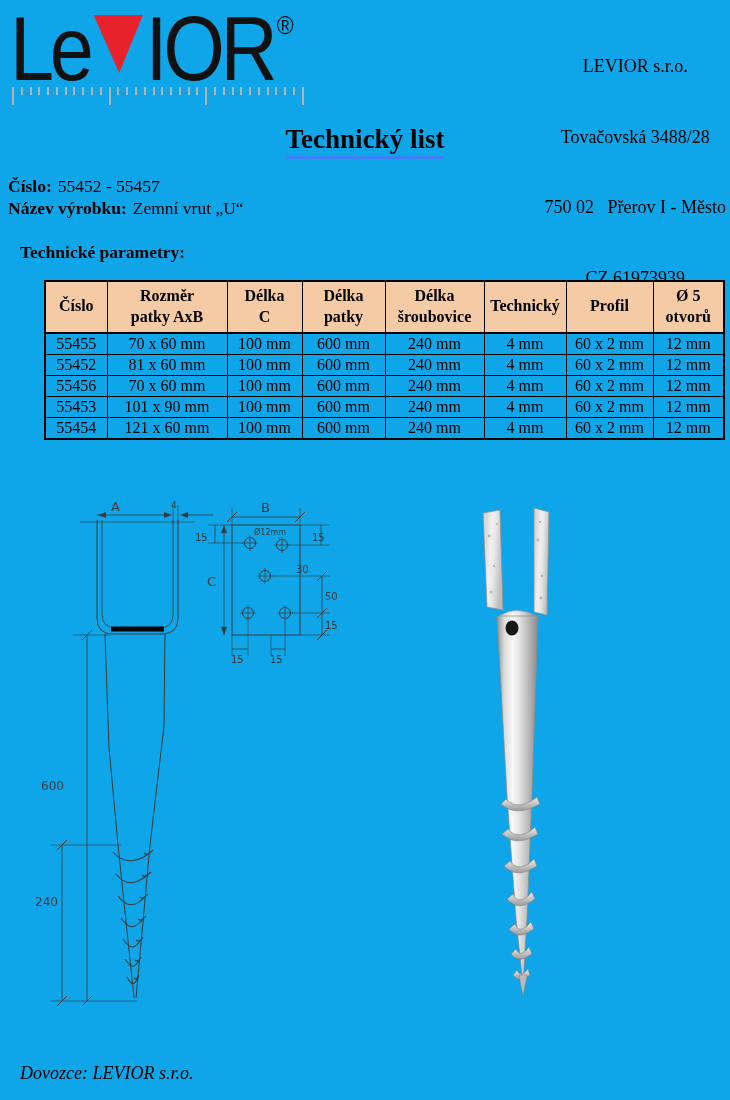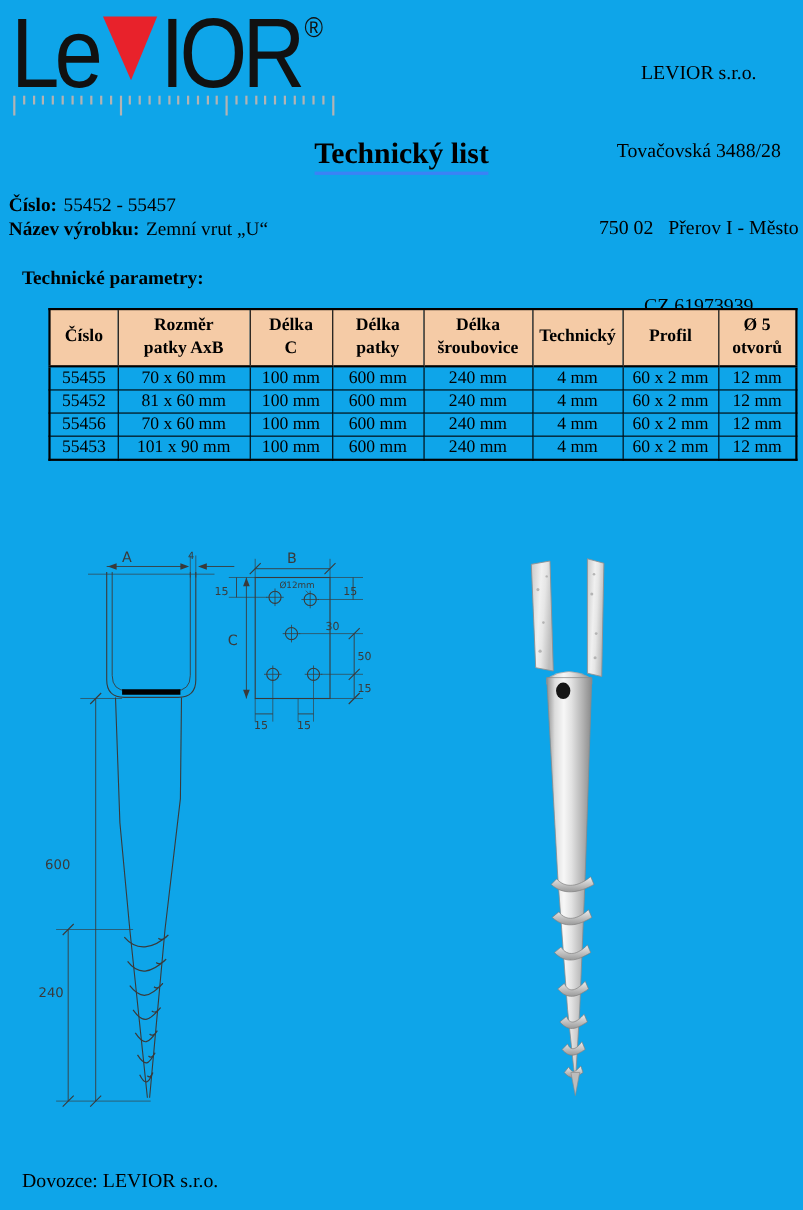--- a/index.html
+++ b/index.html
@@ -50,21 +50,21 @@
   }
   table.params td{
     border:1px solid #000;font-size:16px;text-align:center;
     height:20px;padding:0 1px;vertical-align:middle;
   }
   
   .drawing-svg{position:absolute;left:25px;top:498px;}
   .photo-svg{position:absolute;left:428px;top:498px;}
   .dimtext{font-family:"DejaVu Sans", sans-serif;fill:#3a3a3a;}
   
-  .footer{position:absolute;left:20px;top:1063px;font-size:18px;}
+  .footer{position:absolute;left:20px;top:1063px;font-size:18px;font-style:italic;}
 </style>
 </head>
 <body>
 
 <div class="page">
 
   <div class="logo-row">
     <span class="logo-letters">Le</span>
     <svg class="logo-tri" width="58" height="62">
       <polygon points="1,2 57,2 30,60" fill="#e8222b"></polygon>
@@ -184,20 +184,30 @@
           <td>100 mm</td>
           <td>600 mm</td>
           <td>240 mm</td>
           <td>4 mm</td>
           <td>60 x 2 mm</td>
           <td>12 mm</td>
         </tr>
         <tr>
           <td>55453</td>
           <td>101 x 90 mm</td>
+          <td>100 mm</td>
+          <td>600 mm</td>
+          <td>240 mm</td>
+          <td>4 mm</td>
+          <td>60 x 2 mm</td>
+          <td>12 mm</td>
+        </tr>
+        <tr>
+          <td>55454</td>
+          <td>121 x 60 mm</td>
           <td>100 mm</td>
           <td>600 mm</td>
           <td>240 mm</td>
           <td>4 mm</td>
           <td>60 x 2 mm</td>
           <td>12 mm</td>
         </tr>
       </tbody>
   </table>
 

